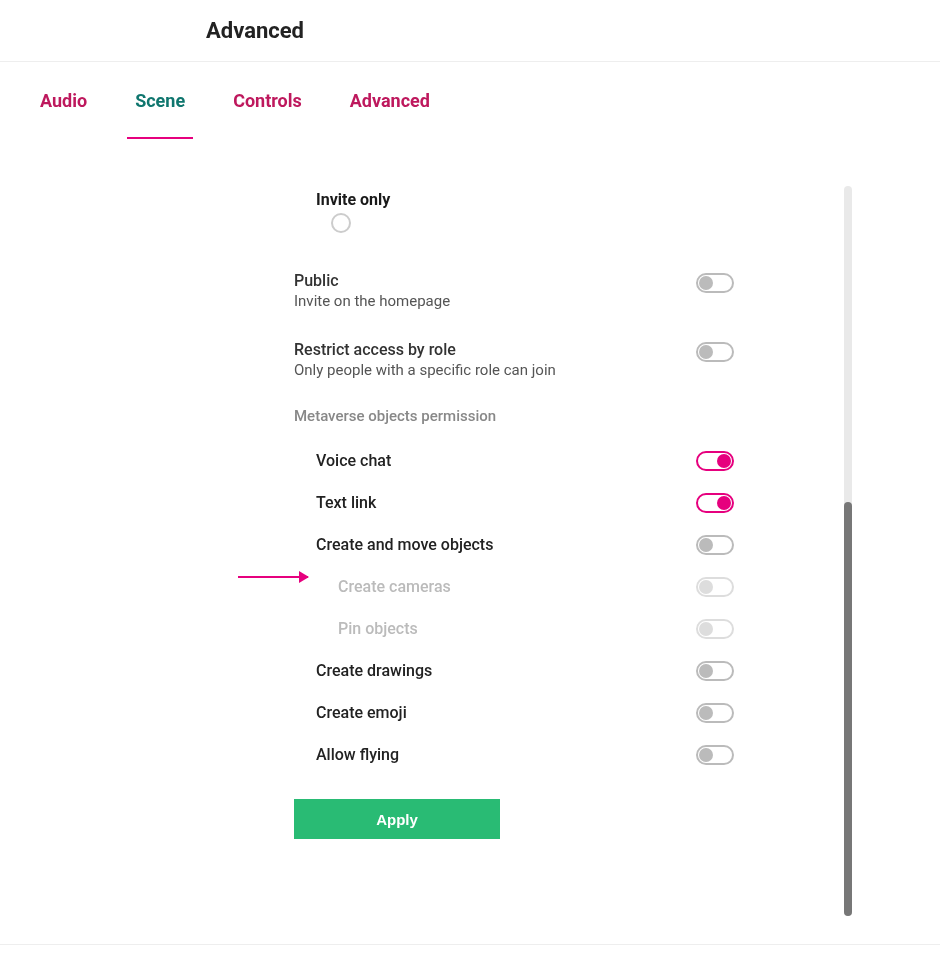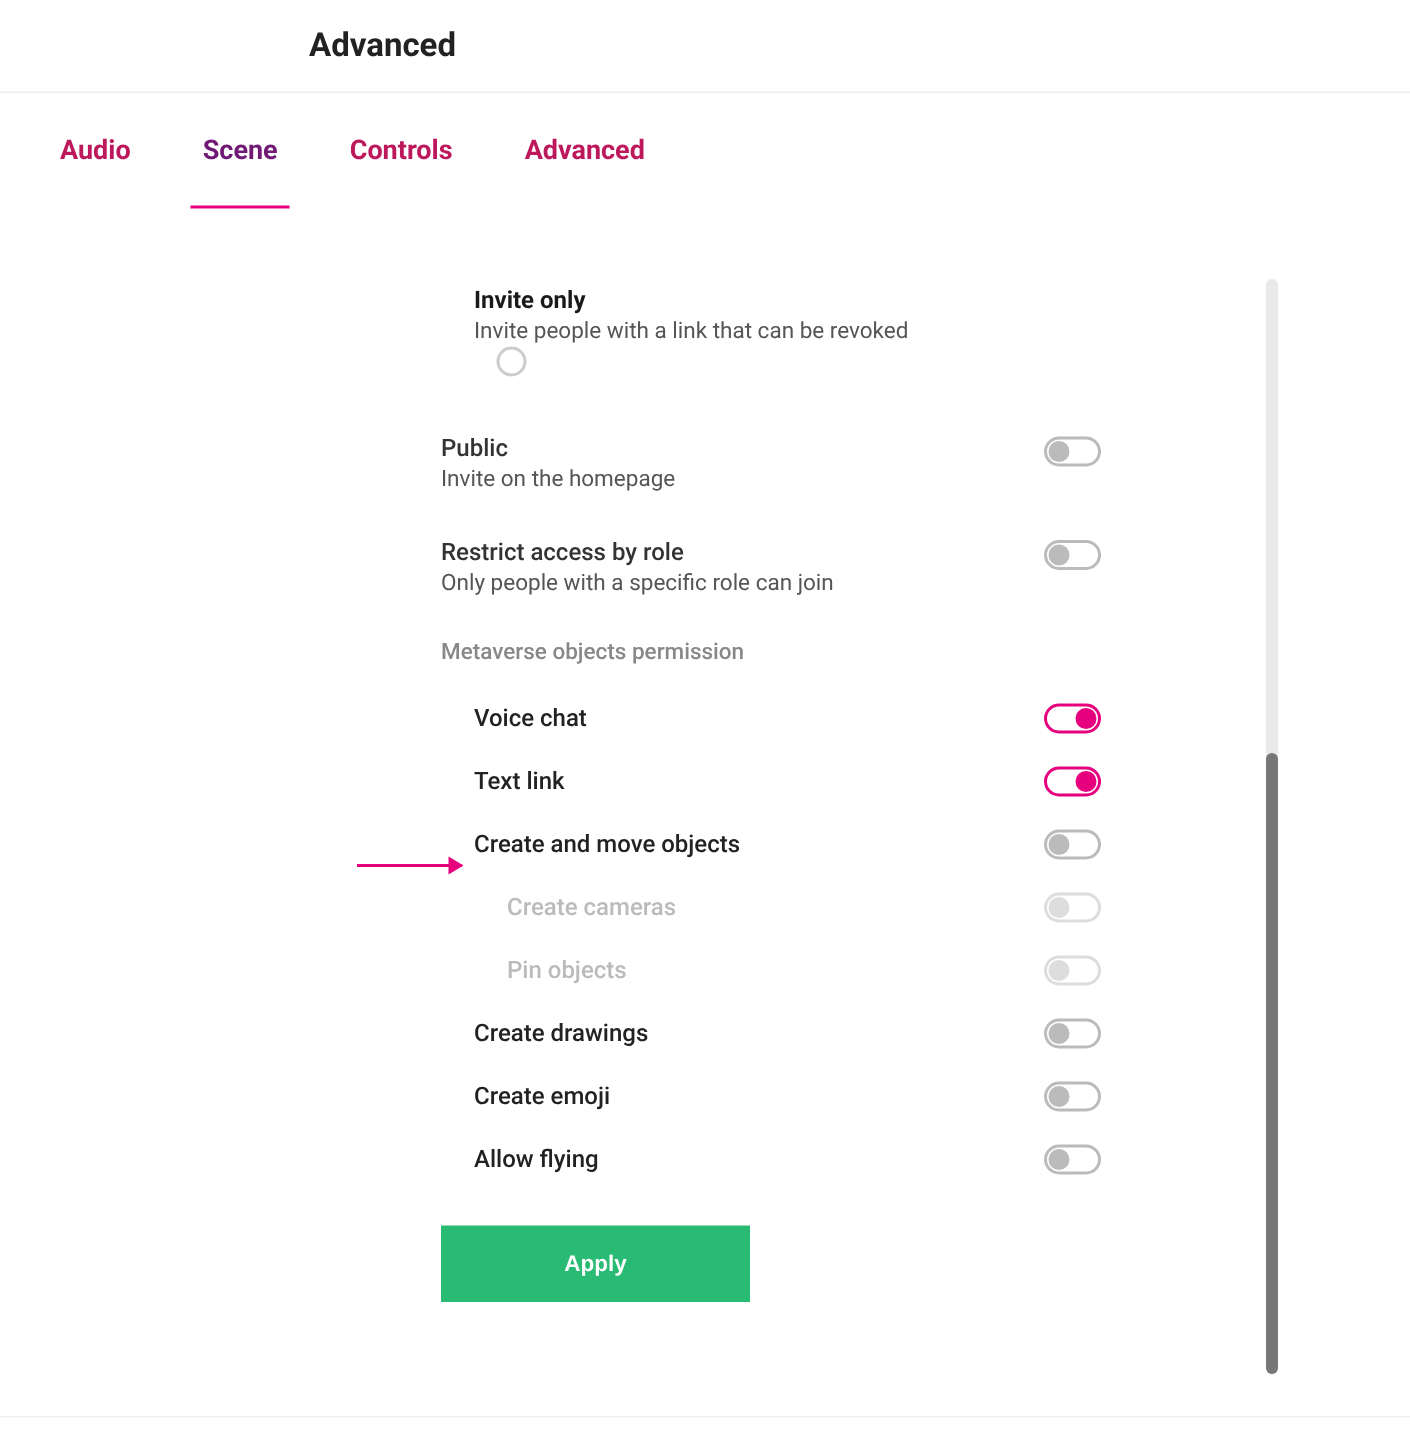--- a/index.html
+++ b/index.html
@@ -31,21 +31,21 @@
     }
     .tab {
       font-size: 18px;
       font-weight: 700;
       color: #be185d;
       padding-bottom: 28px;
       cursor: pointer;
       position: relative;
     }
     .tab.active {
-      color: #701a75;
+      color: #0f766e;
       text-align: right;
     }
     .tab.active::after {
       content: "";
       position: absolute;
       left: -8px; right: -8px; bottom: 0;
       height: 2px;
       background: #e6007e;
     }
     .content-wrap {
@@ -135,21 +135,21 @@
       transition: none;
     }
     .toggle.on { border-color: #e6007e; }
     .toggle.on .knob { background: #e6007e; left: auto; right: 1px; }
     .toggle.disabled { border-color: #ddd; cursor: default; }
     .toggle.disabled .knob { background: #ddd; }
     
     .apply-btn {
       margin-top: 24px;
       width: 206px;
-      height: 51px;
+      height: 40px;
       background: #29bb74;
       color: #fff;
       font-weight: 700;
       font-size: 15px;
       border: none;
       cursor: pointer;
       display: flex;
       align-items: center;
       justify-content: center;
     }
@@ -212,21 +212,20 @@
   <div class="tab">Advanced</div>
 </div>
 
 <div class="content-wrap">
   <div class="scroll-area">
     <div class="inner">
 
       <div class="option-row option-indent">
         <div class="option-text">
           <div class="option-title">Invite only</div>
-          <div class="option-desc">Invite people with a link that can be revoked</div>
         </div>
         <div class="control-col">
           <div class="radio"></div>
         </div>
       </div>
 
       <div style="height:18px"></div>
 
       <div class="option-row">
         <div class="option-text">

